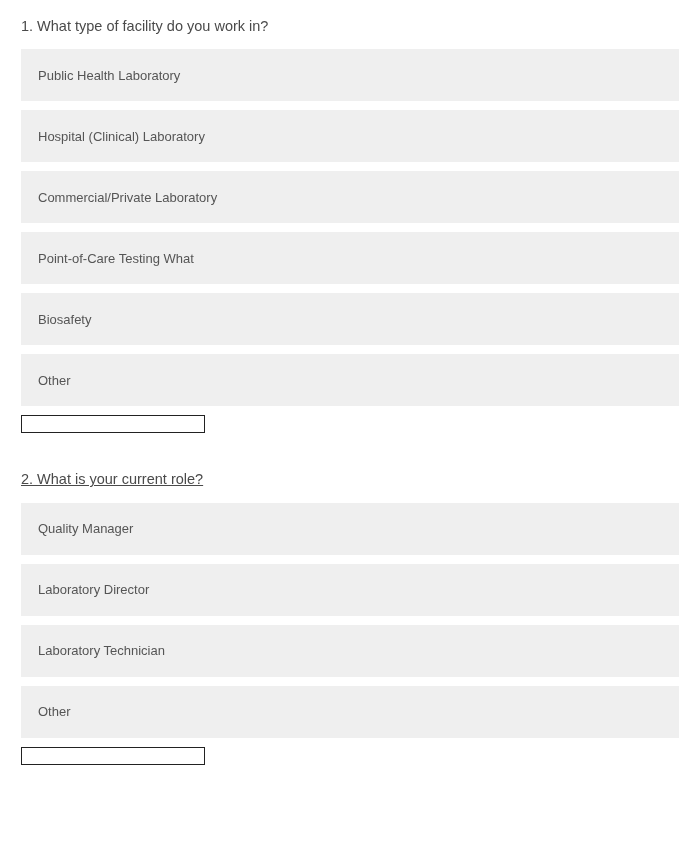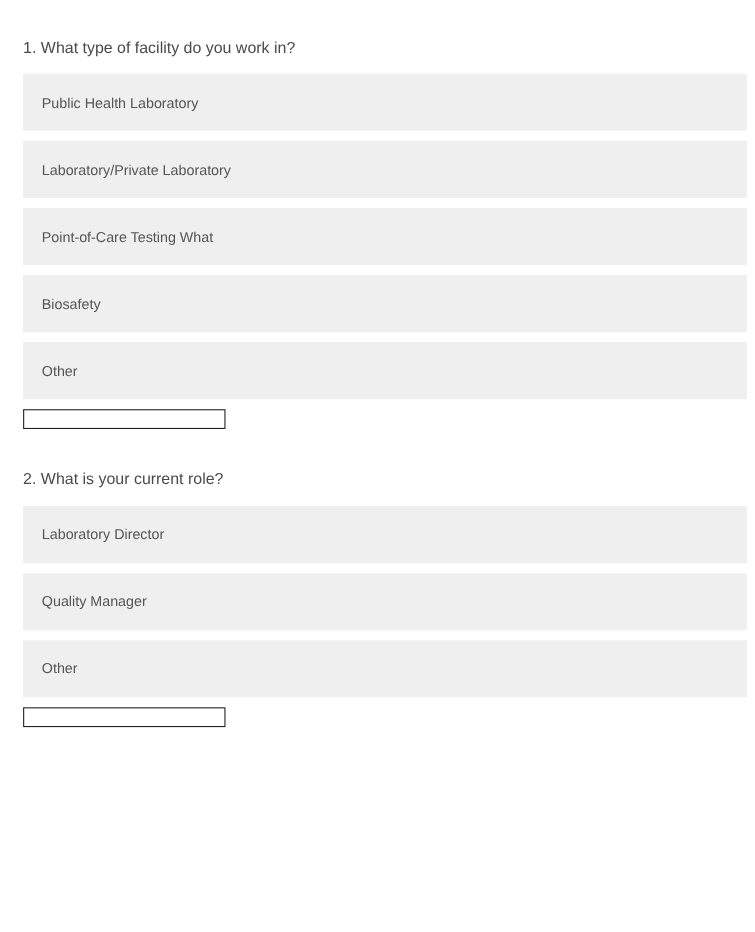--- a/index.html
+++ b/index.html
@@ -16,21 +16,21 @@
   }
   .survey {
     padding: 0 0 0 0;
   }
   .question-block {
     margin: 0;
   }
   .question-title {
     font-size: 14.5px;
     color: #4a4a4a;
-    padding: 36px 0 14px 21px;
+    padding: 18px 0 14px 21px;
     line-height: 1.2;
     font-weight: 400;
   }
   .options {
     display: block;
   }
   .option {
     background: #efefef;
     height: 52px;
     margin: 0 7px 9px 21px;
@@ -58,59 +58,66 @@
     color: #333333;
     padding: 0 3px;
     box-sizing: content-box;
     outline: none;
   }
   .gap {
     height: 38px;
   }
   .q2-title {
     padding-top: 0;
+    text-decoration: underline;
   }
 </style>
 </head>
 <body>
 
 <div class="survey">
 
   <div class="question-block">
     <div class="question-title">1. What type of facility do you work in?</div>
     <div class="options">
       <div class="option">
         <span class="option-label">Public Health Laboratory</span>
       </div>
       <div class="option">
-        <span class="option-label">Laboratory/Private Laboratory</span>
+        <span class="option-label">Hospital (Clinical) Laboratory</span>
+      </div>
+      <div class="option">
+        <span class="option-label">Commercial/Private Laboratory</span>
       </div>
       <div class="option">
         <span class="option-label">Point-of-Care Testing What</span>
       </div>
       <div class="option">
         <span class="option-label">Biosafety</span>
       </div>
       <div class="option">
         <span class="option-label">Other</span>
       </div>
     </div>
     <input class="other-input" type="text" value="" style="">
   </div>
 
   <div class="gap"></div>
 
   <div class="question-block">
     <div class="question-title q2-title">2. What is your current role?</div>
     <div class="options">
       <div class="option">
+        <span class="option-label">Quality Manager</span>
+      </div>
+      <div class="option">
         <span class="option-label">Laboratory Director</span>
       </div>
       <div class="option">
-        <span class="option-label">Quality Manager</span>
+        <span class="option-label">Laboratory Technician</span>
       </div>
       <div class="option">
         <span class="option-label">Other</span>
       </div>
     </div>
     <input class="other-input" type="text" value="" style="">
   </div>
 
 </div>
 

